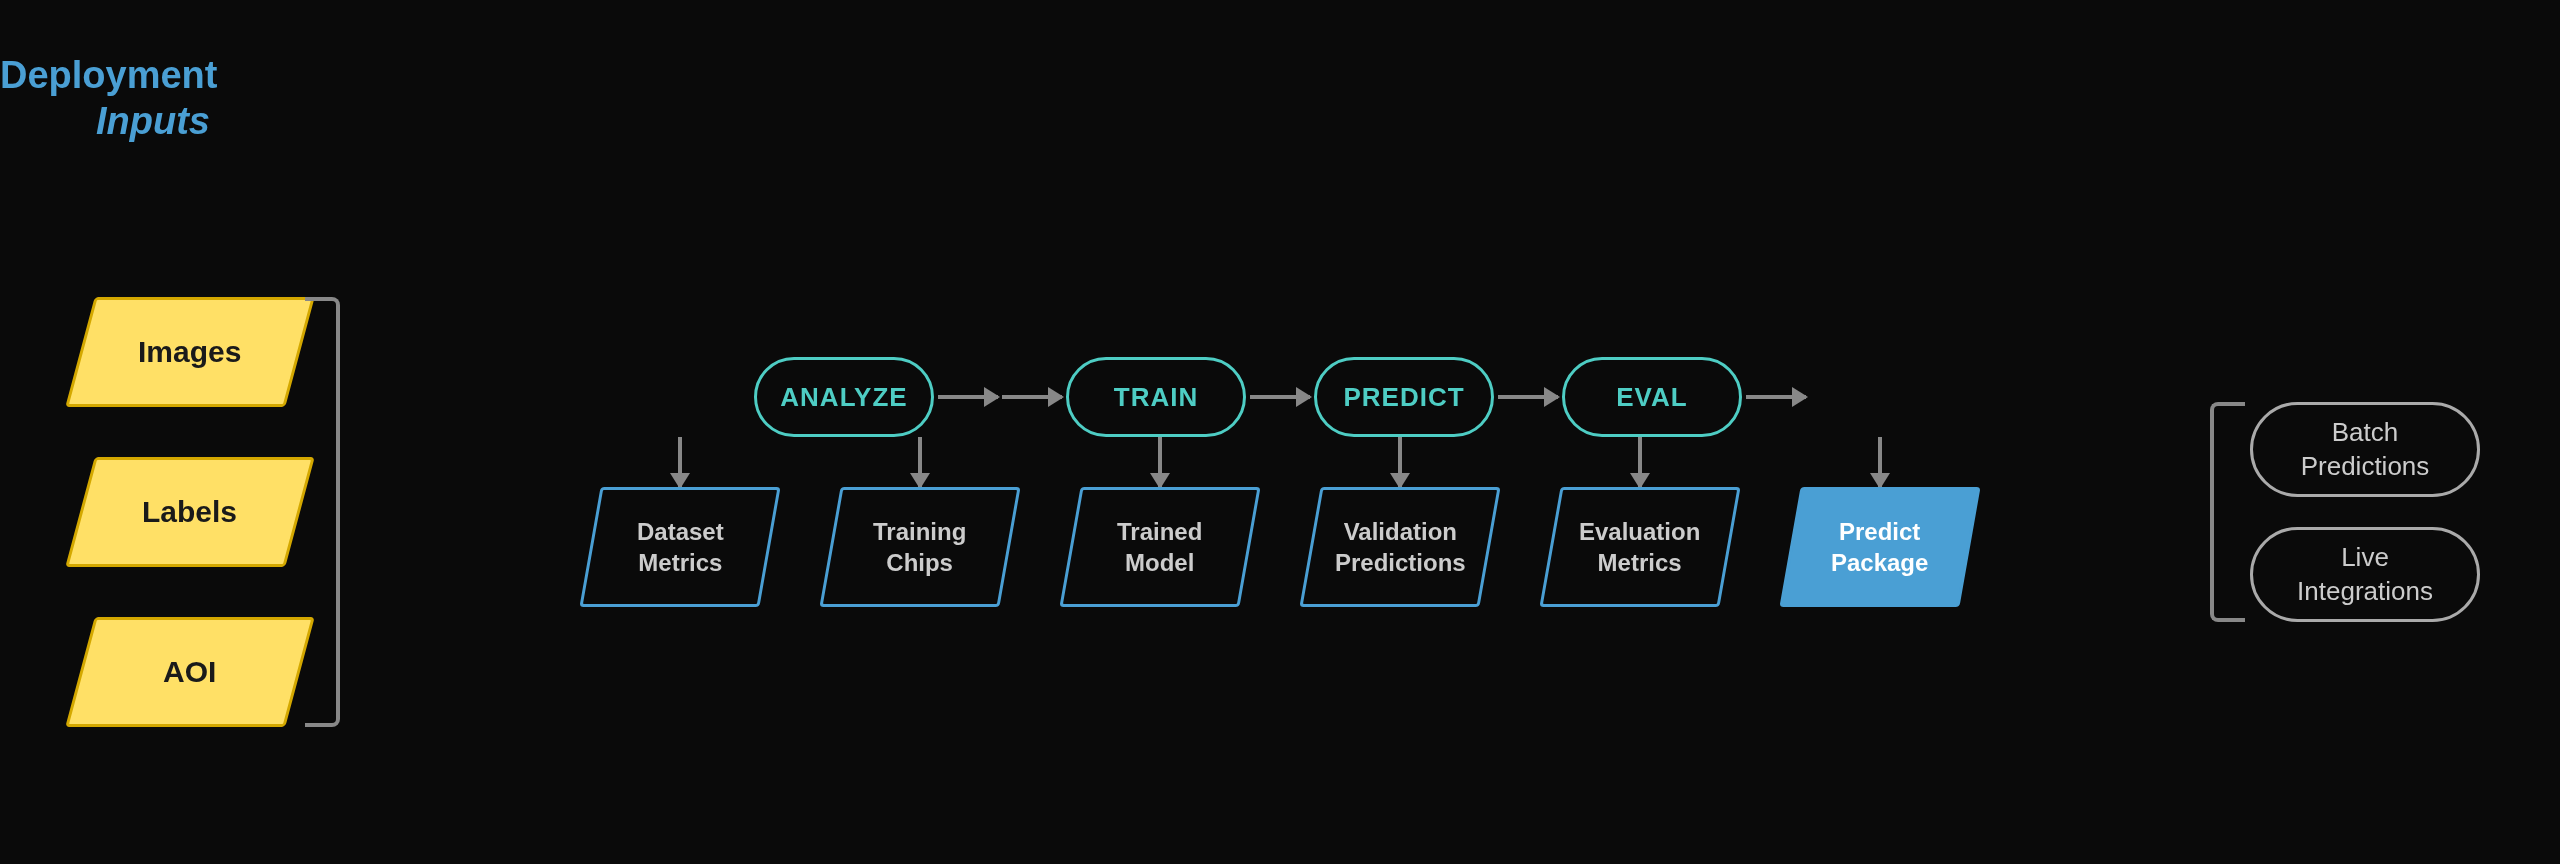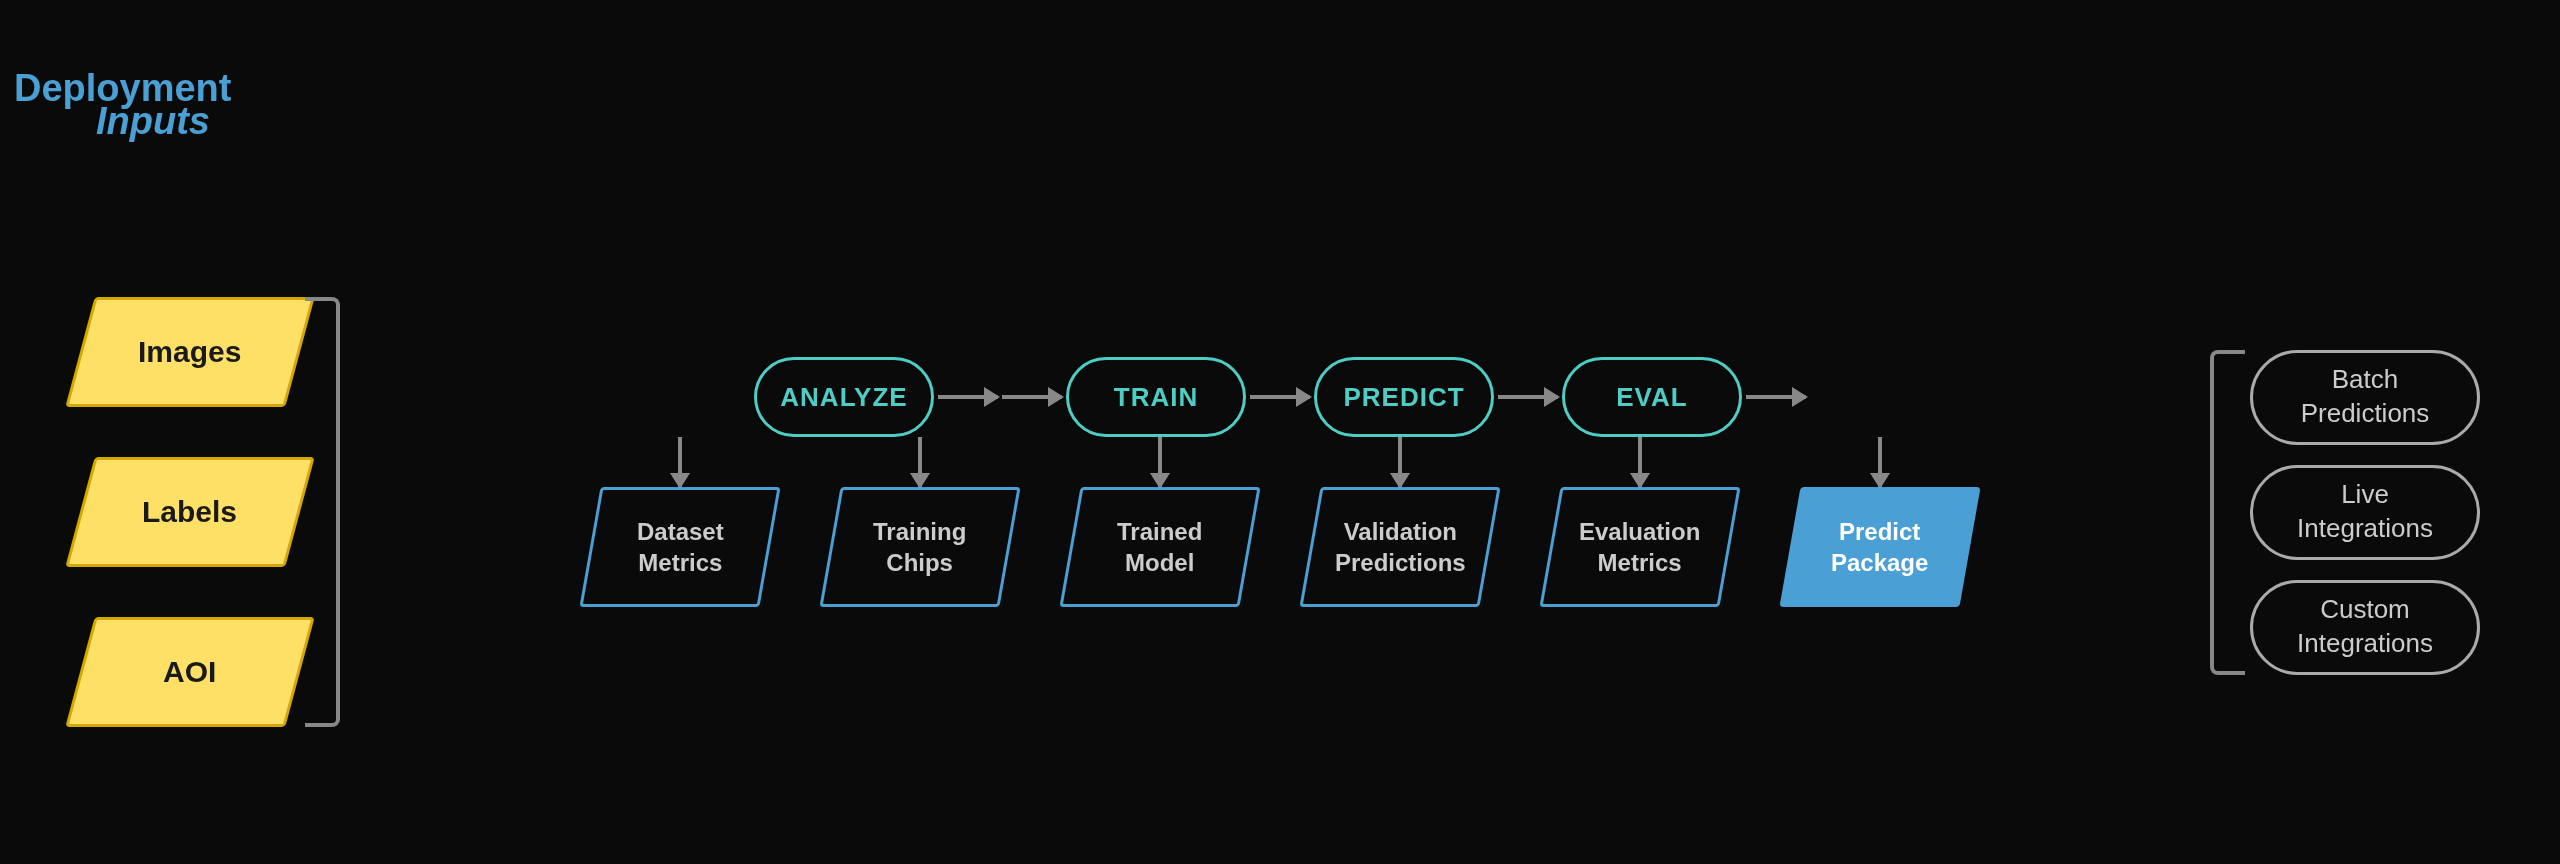--- a/index.html
+++ b/index.html
@@ -175,21 +175,21 @@
       display: flex;
       flex-direction: column;
       align-items: center;
     }
 
     
     .deployment-section {
       display: flex;
       flex-direction: column;
       align-items: center;
-      gap: 20px;
+      gap: 30px;
       margin-top: 60px;
       position: relative;
     }
 
     .deploy-node {
       width: 230px;
       height: 95px;
       border: 3px solid #aaa;
       border-radius: 48px;
       display: flex;
@@ -250,21 +250,21 @@
       padding: 0 80px;
     }
   </style>
 </head>
 <body>
 
 <div class="diagram-container">
 
   <div class="top-labels">
     <span class="section-title title-inputs">Inputs</span>
-    <span class="section-title title-deployment" style="position:relative;top:17px;transform:none;margin-left:14px;">Deployment</span>
+    <span class="section-title title-deployment" style="position:relative;top:4px;transform:none;">Deployment</span>
   </div>
 
   <div class="col-inputs" style="margin-top:100px;position:relative;">
     <div class="inputs-section">
       <div class="parallelogram">
         <span>Images</span>
       </div>
       <div class="parallelogram">
         <span>Labels</span>
       </div>
@@ -399,20 +399,16 @@
     <div class="deployment-section">
       <div class="bracket-left"></div>
       <div class="deploy-node">
         <span style="white-space:pre-line; text-align:center;">Batch
 Predictions</span>
       </div>
       <div class="deploy-node">
         <span style="white-space:pre-line; text-align:center;">Live
 Integrations</span>
       </div>
-      <div class="deploy-node">
-        <span style="white-space:pre-line; text-align:center;">Custom
-Integrations</span>
-      </div>
     </div>
   </div>
 
 </div>
 
 </body></html>

